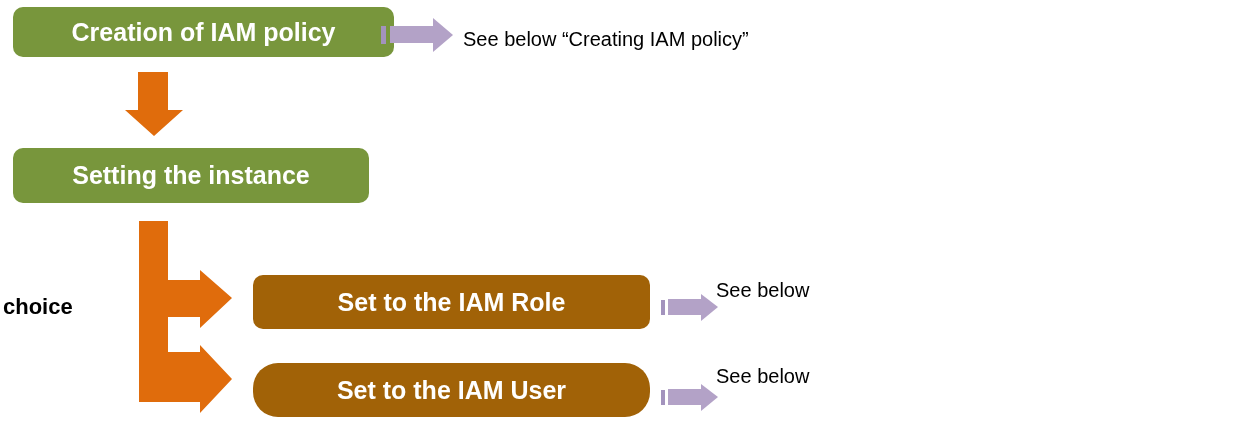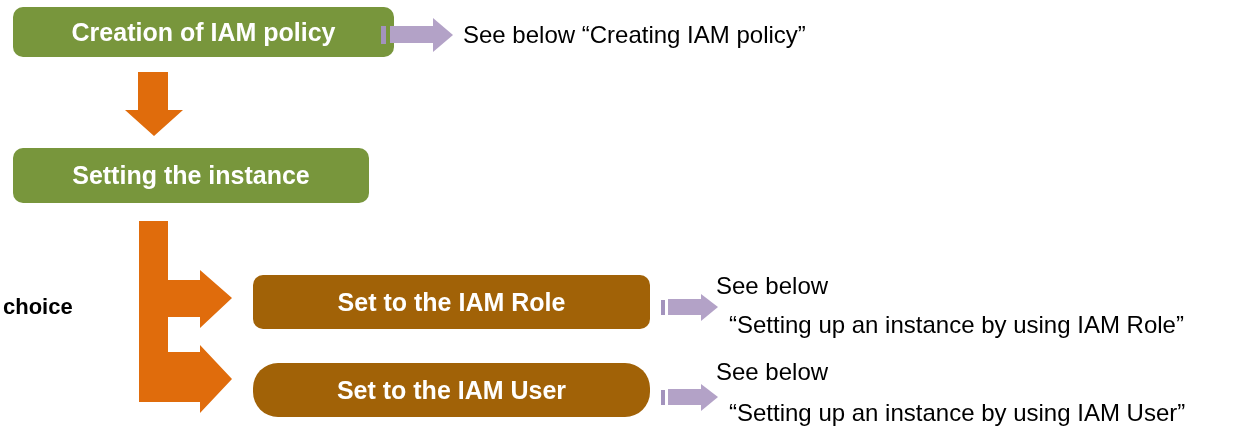--- a/index.html
+++ b/index.html
@@ -21,23 +21,24 @@
     font-weight: bold;
     font-size: 25px;
     border-radius: 10px;
     text-align: center;
     letter-spacing: 0px;
   }
   .green-box { background: #78963C; }
   .blue-box  { background: #a16207; }
   .note-text {
     color: #000000;
-    font-size: 24px;
+    font-size: 20px;
     line-height: 1.15;
     white-space: nowrap;
+    margin-top: 7px;
   }
   .choice-label {
     color: #000000;
     font-size: 22px;
     font-weight: bold;
     white-space: nowrap;
   }
   svg { display: block; }
 </style>
 </head>
@@ -77,28 +78,26 @@
     <span>Set to the IAM Role</span>
   </div>
 
   <svg class="abs" style="left:661px; top:294px;" width="57" height="27" viewBox="0 0 57 27">
     <rect x="0" y="6" width="4" height="15" fill="#A393BD"></rect>
     <rect x="7" y="5" width="33" height="16" fill="#B3A2C7"></rect>
     <polygon points="40,0 57,13 40,27" fill="#B3A2C7"></polygon>
   </svg>
 
   <div class="abs note-text" style="left:716px; top:272px;">See below</div>
-  <div class="abs note-text" style="left:729px; top:311px;">“Setting up an instance by using IAM Role”</div>
 
   <div class="abs flow-box blue-box" style="left:253px; top:363px; width:397px; height:54px;border-radius:25px;">
     <span>Set to the IAM User</span>
   </div>
 
   <svg class="abs" style="left:661px; top:384px;" width="57" height="27" viewBox="0 0 57 27">
     <rect x="0" y="6" width="4" height="15" fill="#A393BD"></rect>
     <rect x="7" y="5" width="33" height="16" fill="#B3A2C7"></rect>
     <polygon points="40,0 57,13 40,27" fill="#B3A2C7"></polygon>
   </svg>
 
   <div class="abs note-text" style="left:716px; top:358px;">See below</div>
-  <div class="abs note-text" style="left:729px; top:399px;">“Setting up an instance by using IAM User”</div>
 
 </div>
 
 </body></html>

